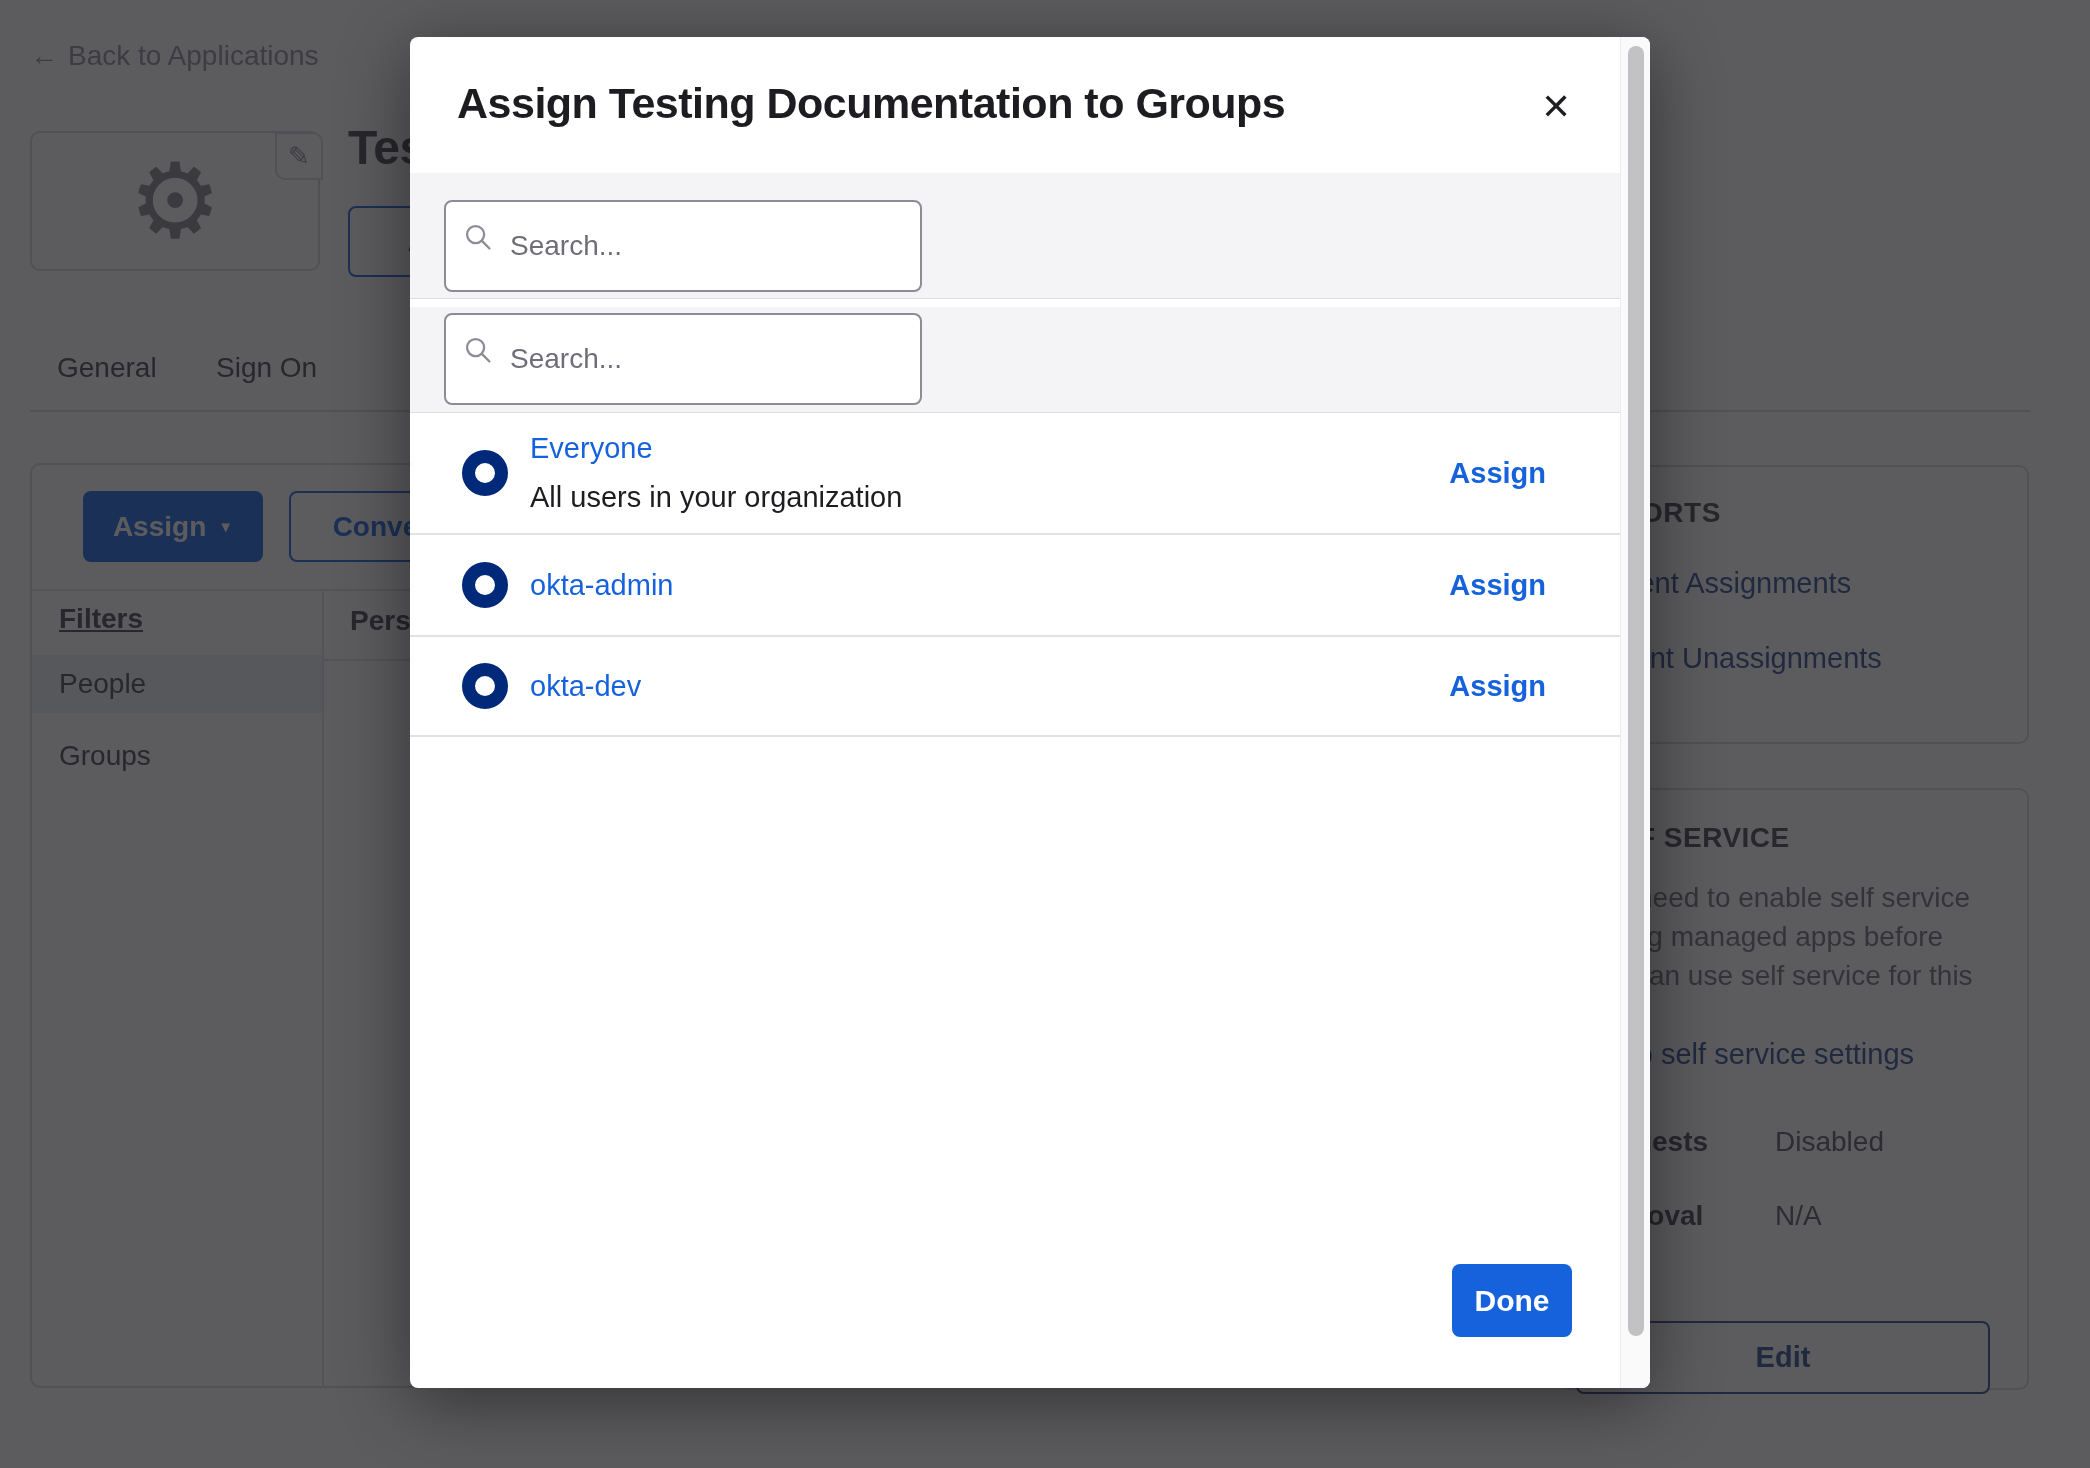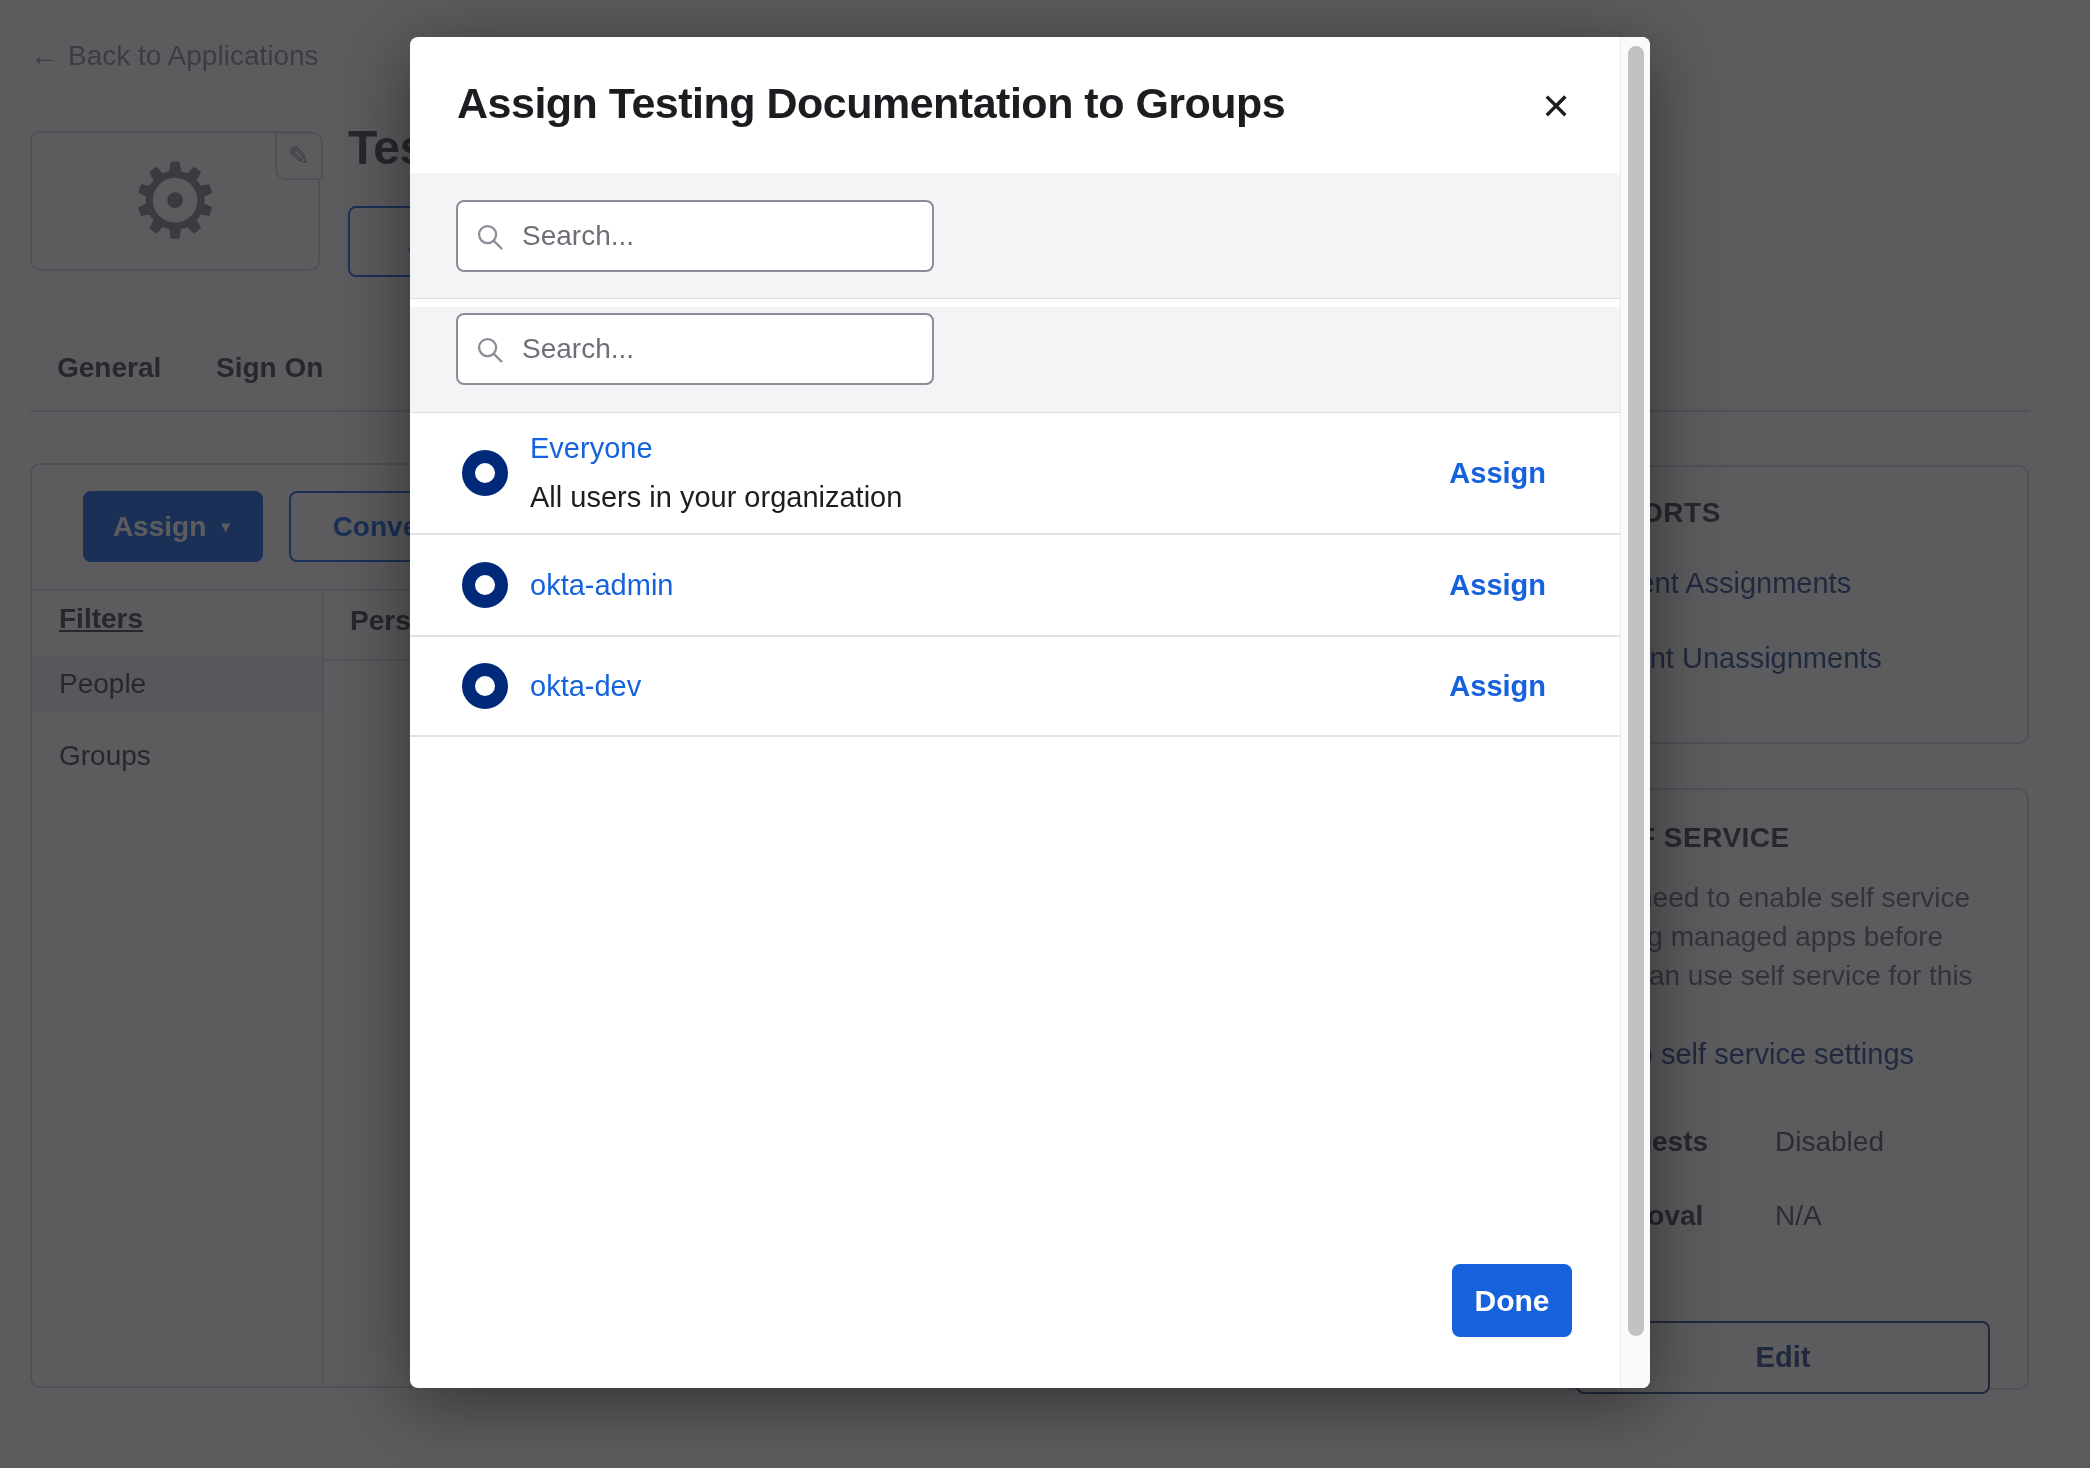--- a/index.html
+++ b/index.html
@@ -8,21 +8,21 @@
   #screen { position:relative; width:2090px; height:1468px; background:#ffffff; overflow:hidden; }
 
   
   .back-link { position:absolute; left:30px; top:40px; font-size:28px; color:#8c8c96; display:flex; align-items:center; gap:10px; cursor:pointer; }
   .app-tile { position:absolute; left:30px; top:131px; width:290px; height:140px; border:2px solid #d7d7dc; border-radius:10px; display:flex; align-items:center; justify-content:center; }
   .gear { font-size:104px; color:#84848c; line-height:1; }
   .logo-edit { position:absolute; left:243px; top:-1px; width:48px; height:48px; background:#fff; border:2px solid #d7d7dc; border-radius:0 10px 0 10px; font-size:26px; color:#8c8c96; display:flex; align-items:center; justify-content:center; cursor:pointer; }
   .app-title { position:absolute; left:348px; top:120px; font-size:48px; font-weight:700; color:#404049; letter-spacing:-0.5px; white-space:nowrap; }
   .status-btn { position:absolute; left:348px; top:206px; width:230px; height:71px; background:#fff; border:2px solid #1662dd; border-radius:8px; color:#1662dd; font-size:28px; font-weight:700; display:flex; align-items:center; justify-content:center; gap:12px; font-family:inherit; cursor:pointer; }
   .caret { font-size:15px; }
-  .tab { position:absolute; top:352px; font-size:28px; font-weight:700; color:#404049; cursor:pointer; }
+  .tab { position:absolute; top:352px; font-size:28px; font-weight:400; color:#404049; cursor:pointer; }
   .tab-general { left:57px; } .tab-signon { left:216px; }
   .tabs-underline { position:absolute; left:30px; top:410px; width:2000px; height:2px; background:#d7d7dc; }
 
   .main-card { position:absolute; left:30px; top:463px; width:1510px; height:925px; border:2px solid #d7d7dc; border-radius:10px; background:#fff; }
   .assign-btn { position:absolute; left:51px; top:26px; width:180px; height:71px; background:#1662dd; border:none; border-radius:8px; color:#fff; font-size:28px; font-weight:700; display:flex; align-items:center; justify-content:center; gap:12px; font-family:inherit; cursor:pointer; }
   .convert-btn { position:absolute; left:257px; top:26px; width:372px; height:71px; background:#fff; border:2px solid #1662dd; border-radius:8px; color:#1662dd; font-size:28px; font-weight:700; display:flex; align-items:center; justify-content:center; font-family:inherit; cursor:pointer; white-space:nowrap; overflow:hidden; }
   .toolbar-divider { position:absolute; left:0; top:124px; width:100%; height:2px; background:#e3e3e7; }
   .filters-heading { position:absolute; left:27px; top:138px; font-size:28px; font-weight:700; color:#404049;text-decoration:underline; }
   .filter-item { position:absolute; left:0; width:290px; height:58px; display:flex; align-items:center; padding-left:27px; font-size:28px; color:#404049; cursor:pointer; }
   .filter-people { top:190px; background:#eef0f3; }
@@ -47,21 +47,21 @@
   
   .overlay { position:absolute; inset:0; background:rgba(29,29,33,0.72); }
 
   
   .modal { position:absolute; left:410px; top:37px; width:1240px; height:1351px; background:#fff; border-radius:8px; box-shadow:0 14px 70px rgba(0,0,0,0.45); }
   .modal-title { position:absolute; left:47px; top:42px; font-size:43px; font-weight:700; color:#1d1d21; letter-spacing:-0.5px; white-space:nowrap; }
   .modal-close { position:absolute; left:1118px; top:42px; width:56px; height:56px; background:none; border:none; font-size:36px; color:#1d1d21; display:flex; align-items:center; justify-content:center; cursor:pointer; font-family:inherit; }
   .band { position:absolute; left:0; width:1210px; background:#f4f4f6; }
   .band1 { top:136px; height:126px; border-bottom:1px solid #dddde1; }
   .band2 { top:270px; height:106px; border-bottom:1px solid #dddde1; }
-  .search-box { position:absolute; left:46px; width:478px; height:72px; }
+  .search-box { position:absolute; left:34px; width:478px; height:92px; }
   .band1 .search-box { top:27px; } .band2 .search-box { top:6px; }
   .search-box input { width:100%; height:100%; border:2px solid #8c8c96; border-radius:8px; background:#fff; font-size:28px; color:#1d1d21; padding-left:64px; font-family:inherit; outline:none; }
   .search-box input::placeholder { color:#6e6e78; opacity:1; }
   .search-icon { position:absolute; left:18px; top:21px; }
 
   .group-row { position:absolute; left:0; width:1210px; border-bottom:2px solid #e2e2e6; display:flex; align-items:center; padding-left:52px; }
   .row-1 { top:376px; height:122px; } .row-2 { top:498px; height:102px; } .row-3 { top:600px; height:100px; }
   .okta-ring { width:46px; height:46px; border:13px solid #00297a; border-radius:50%; flex:0 0 auto; }
   .group-texts { margin-left:22px; display:flex; flex-direction:column; gap:16px; }
   .group-name { font-size:29px; color:#1662dd; cursor:pointer; }

